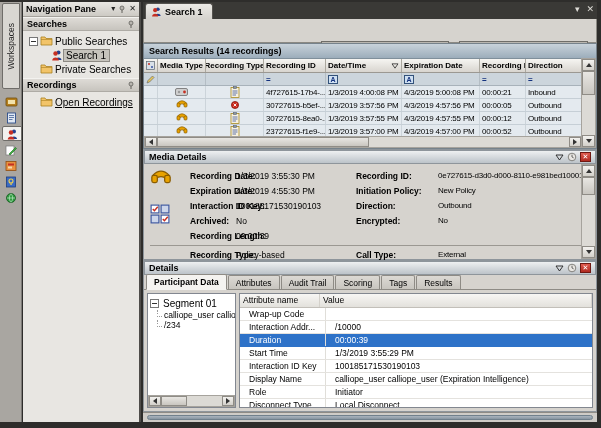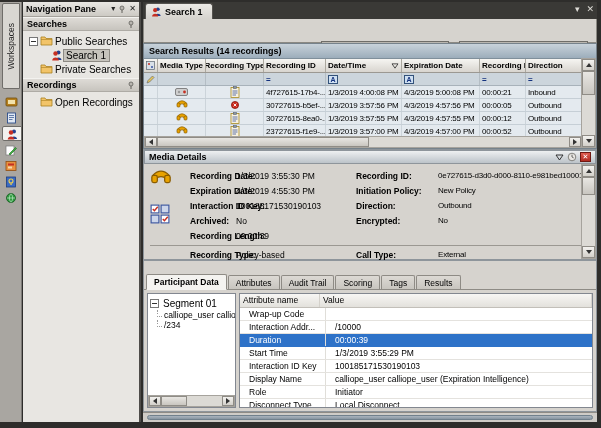--- a/index.html
+++ b/index.html
@@ -271,21 +271,21 @@
         <span class="tree-label">Private Searches</span>
       </div>
     </div>
     <div class="np-section">
       <b>Recordings</b>
       <svg width="8" height="8">
           <use href="#sym-pin"></use>
         </svg>
     </div>
     <div style="padding:3px 0 0 6px;">
-      <div class="tree-row" style="padding-left:11px;">
+      <div class="tree-row" style="padding-left:11px;text-decoration:underline;">
         <svg width="13" height="10">
             <use href="#sym-folder"></use>
           </svg>
         <span class="tree-label">Open Recordings</span>
       </div>
     </div>
   </div>
 
   <div id="main">
 
@@ -520,20 +520,32 @@
           <div class="sb-thumb"></div>
           <div style="flex:1"></div>
           <div class="sb-btn">
               <span class="arr down"></span>
             </div>
         </div>
       </div>
     </div>
 
     <div id="details">
+      <div class="panel-hdr">
+        <b>Details</b>
+        <div class="ph-icons">
+          <svg width="9" height="7">
+              <use href="#sym-funnel"></use>
+            </svg>
+          <svg width="10" height="10">
+              <use href="#sym-clock"></use>
+            </svg>
+          <span class="close-box">✕</span>
+        </div>
+      </div>
       <div id="det-tabs">
         <div class="tab active">Participant Data</div>
         <div class="tab">Attributes</div>
         <div class="tab">Audit Trail</div>
         <div class="tab">Scoring</div>
         <div class="tab">Tags</div>
         <div class="tab">Results</div>
       </div>
       <div id="det-body">
         <div id="seg-tree">

